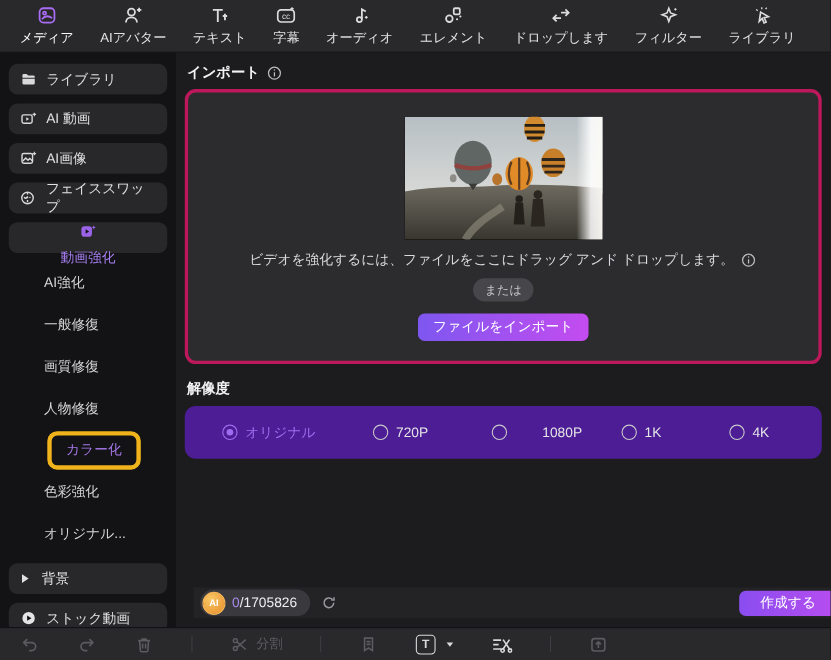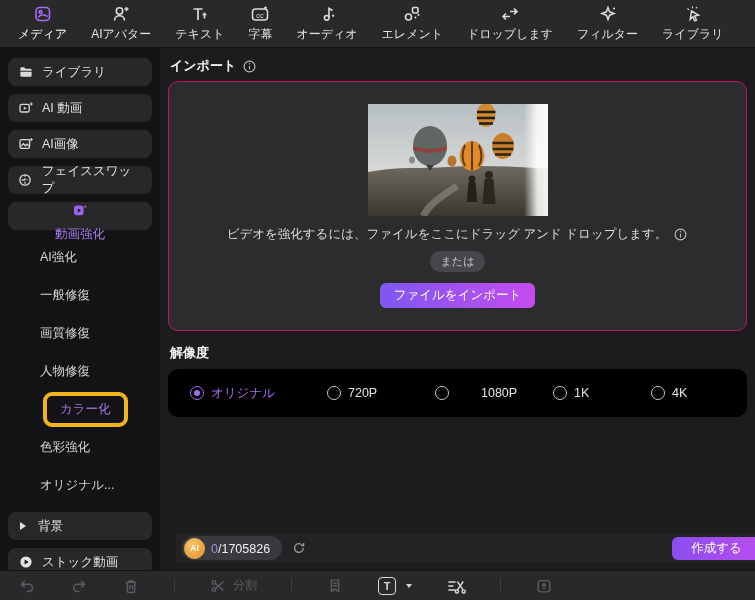--- a/index.html
+++ b/index.html
@@ -59,21 +59,21 @@
     position:absolute; left:160px; top:48px; width:595px; height:522px;
     background:#1c1c1e;
   }
   .import-title {
     padding:9px 0 6px 10px; font-size:13px; font-weight:bold; color:#f2f2f4;
     display:flex; align-items:center; gap:6px;
   }
   .info-icon { color:#bdbdbf; display:inline-flex; }
   .dropzone {
     margin:0 8px; height:250px; background:#2c2c2f;
-    border:1px solid #be185d; border-radius:10px; text-align:center;
+    border:3px solid #be185d; border-radius:10px; text-align:center;
   }
   .photo {
     width:180px; height:112px; margin:22px auto 0; position:relative;
     overflow:hidden; background:#000;
   }
   .caption {
     margin-top:10px; font-size:12.5px; color:#dadadc;
     display:flex; justify-content:center; align-items:center; gap:6px;
   }
   .or-pill {
@@ -81,22 +81,22 @@
     font-size:11px; padding:3px 11px; border-radius:11px;
   }
   .import-btn {
     display:block; margin:11px auto 0; min-width:138px; height:25px; padding:0 14px;
     border:none; border-radius:6px; cursor:pointer;
     background:linear-gradient(90deg,#7e57f0,#c44cf0);
     color:#fff; font-size:12.5px; font-family:inherit;
   }
   .res-label { margin:13px 0 7px 10px; font-weight:bold; font-size:13px; color:#f2f2f4; }
   .res-panel {
-    margin:0 8px; height:48px; background:#000000; border-radius:10px;
-    display:flex; align-items:center; padding-left:22px;text-align:center;
+    margin:0 8px; height:48px; background:#4c1d95; border-radius:10px;
+    display:flex; align-items:center; padding-left:34px;text-align:center;
   }
   .res-opt {
     display:flex; align-items:center; gap:7px; font-size:12.5px; color:#e5e5e7; cursor:pointer;
   }
   .res-opt:nth-child(1){ width:137px; } .res-opt:nth-child(2){ width:108px; }
   .res-opt:nth-child(3){ width:118px;gap:32px; } .res-opt:nth-child(4){ width:98px; }
   .radio {
     width:14px; height:14px; border:1.5px solid #c9c9cb; border-radius:50%; flex:none;
   }
   .res-opt.selected { color:#a06df0; }

